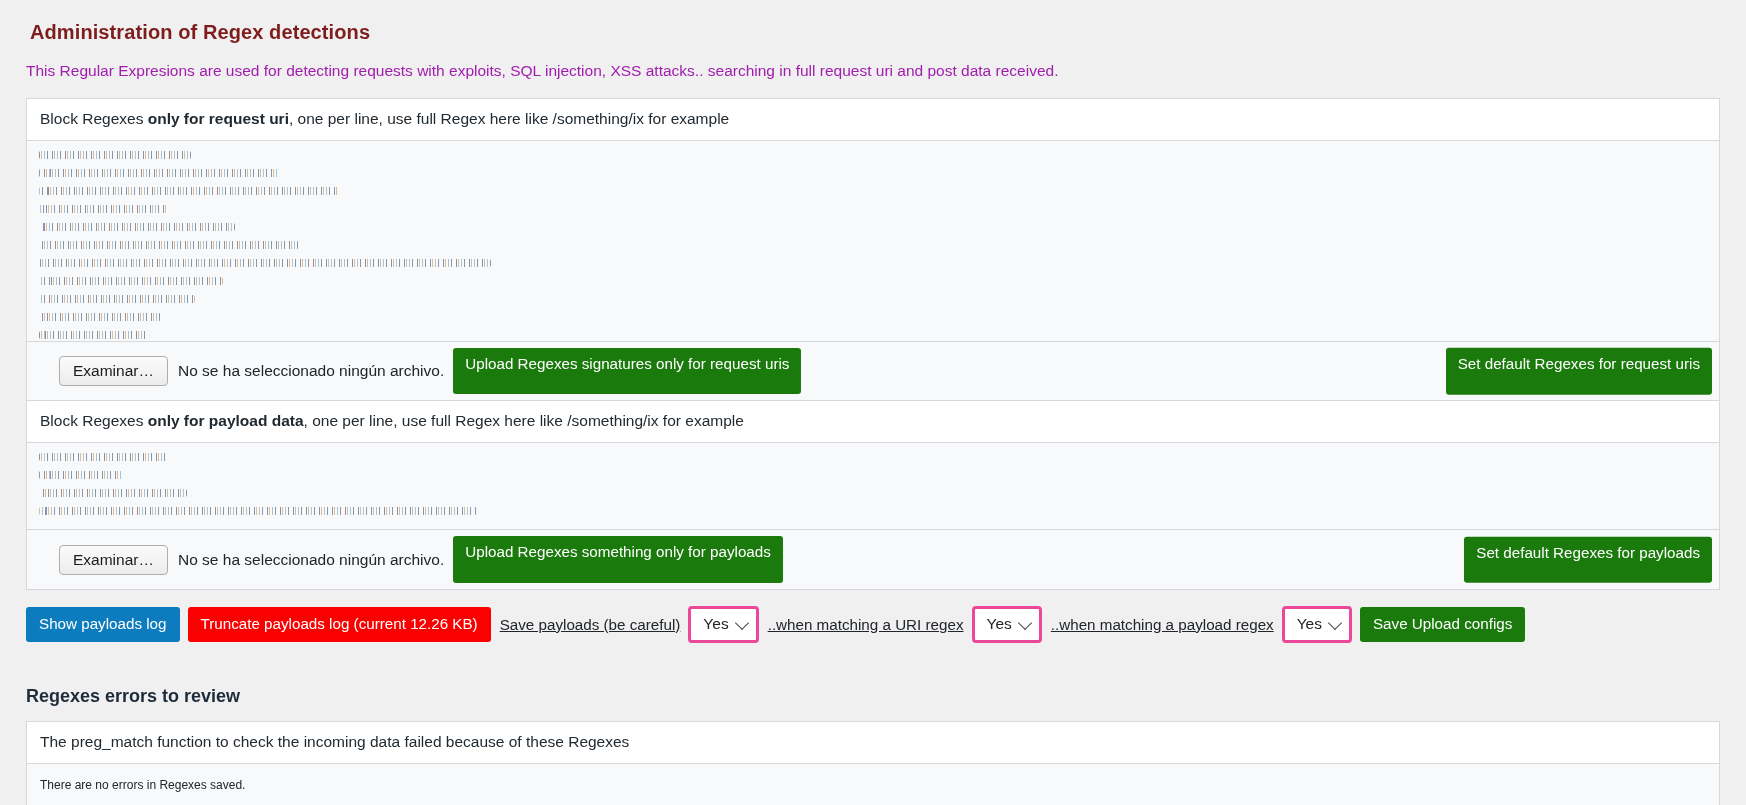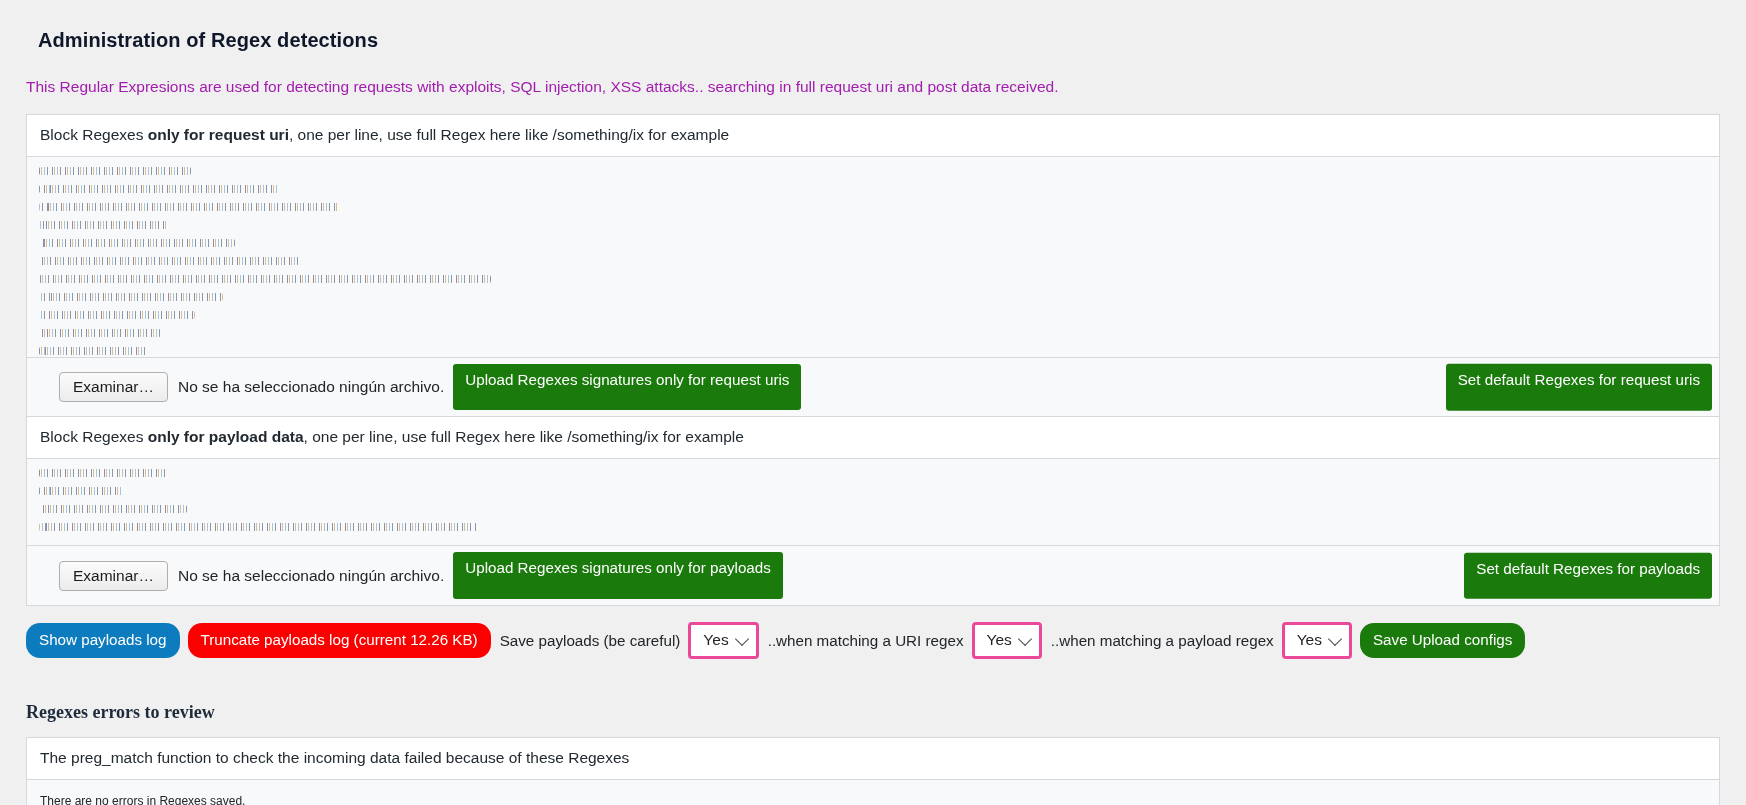--- a/index.html
+++ b/index.html
@@ -18,22 +18,22 @@
   .page {
     position: relative;
     width: 1746px;
     height: 805px;
     box-sizing: border-box;
     padding: 0 26px;
   }
   .page-title {
     font-size: 20px;
     font-weight: bold;
-    color: #0f172a;
-    margin: 12px;
+    color: #7f1d1d;
+    margin: 4px;
     padding: 17px 0 0 0;
     letter-spacing: 0.1px;
   }
   .page-desc {
     font-size: 15.5px;
     color: #a21caf;
     margin: 0;
     padding: 14px 0 18px 0;
   }
 
@@ -137,27 +137,28 @@
   }
   .upload-btn { margin-left: 9px; }
 
   
   .toolbar {
     display: flex;
     align-items: center;
     gap: 0;
     padding: 16px 0 0 0;
   }
-  .toolbar .btn { padding: 8px 13px 9px 13px; border-radius: 14px; }
+  .toolbar .btn { padding: 8px 13px 9px 13px; }
   .toolbar .gap { width: 8px; flex: 0 0 8px; }
   .toolbar-label {
     font-size: 15.2px;
     color: #212529;
     margin: 0 8px 0 9px;
     white-space: nowrap;
+    text-decoration: underline;
   }
   .select {
     position: relative;
     display: inline-flex;
     align-items: center;
     background: #ffffff;
     border: 3px solid #ec4899;
     border-radius: 4px;
     padding: 6px 27px 7px 12px;
     font-size: 15.5px;
@@ -177,21 +178,20 @@
     transform: rotate(45deg);
   }
 
   
   .section-title {
     font-size: 18px;
     font-weight: bold;
     color: #1d2b3a;
     margin: 0;
     padding: 43px 0 14px 0;
-    font-family: Liberation Serif, serif;
   }
   .errors-body {
     background: #f8f9fa;
     padding: 14px 13px 16px 13px;
     font-size: 12px;
     color: #212529;
   }
 </style>
 </head>
 <body>
@@ -232,21 +232,21 @@
     </div>
     <div class="regex-area payload" id="payload-area">
         <div class="blurline" style="width: 128px; background-position: 0px 0px;"></div>
         <div class="blurline" style="width: 84px; background-position: 11px 0px;"></div>
         <div class="blurline" style="width: 148px; background-position: 9px 0px;"></div>
         <div class="blurline" style="width: 438px; background-position: 7px 0px;"></div>
       </div>
     <div class="action-row">
       <button class="file-btn">Examinar…</button>
       <span class="file-name">No se ha seleccionado ningún archivo.</span>
-      <button class="btn btn-green upload-btn">Upload Regexes signatures only for payloads</button>
+      <button class="btn btn-green upload-btn">Upload Regexes something only for payloads</button>
       <button class="btn btn-green btn-right">Set default Regexes for payloads</button>
     </div>
   </div>
 
   <div class="toolbar">
     <button class="btn btn-blue">Show payloads log</button>
     <span class="gap"></span>
     <button class="btn btn-red">Truncate payloads log (current 12.26 KB)</button>
     <span class="toolbar-label">Save payloads (be careful)</span>
     <span class="select">

